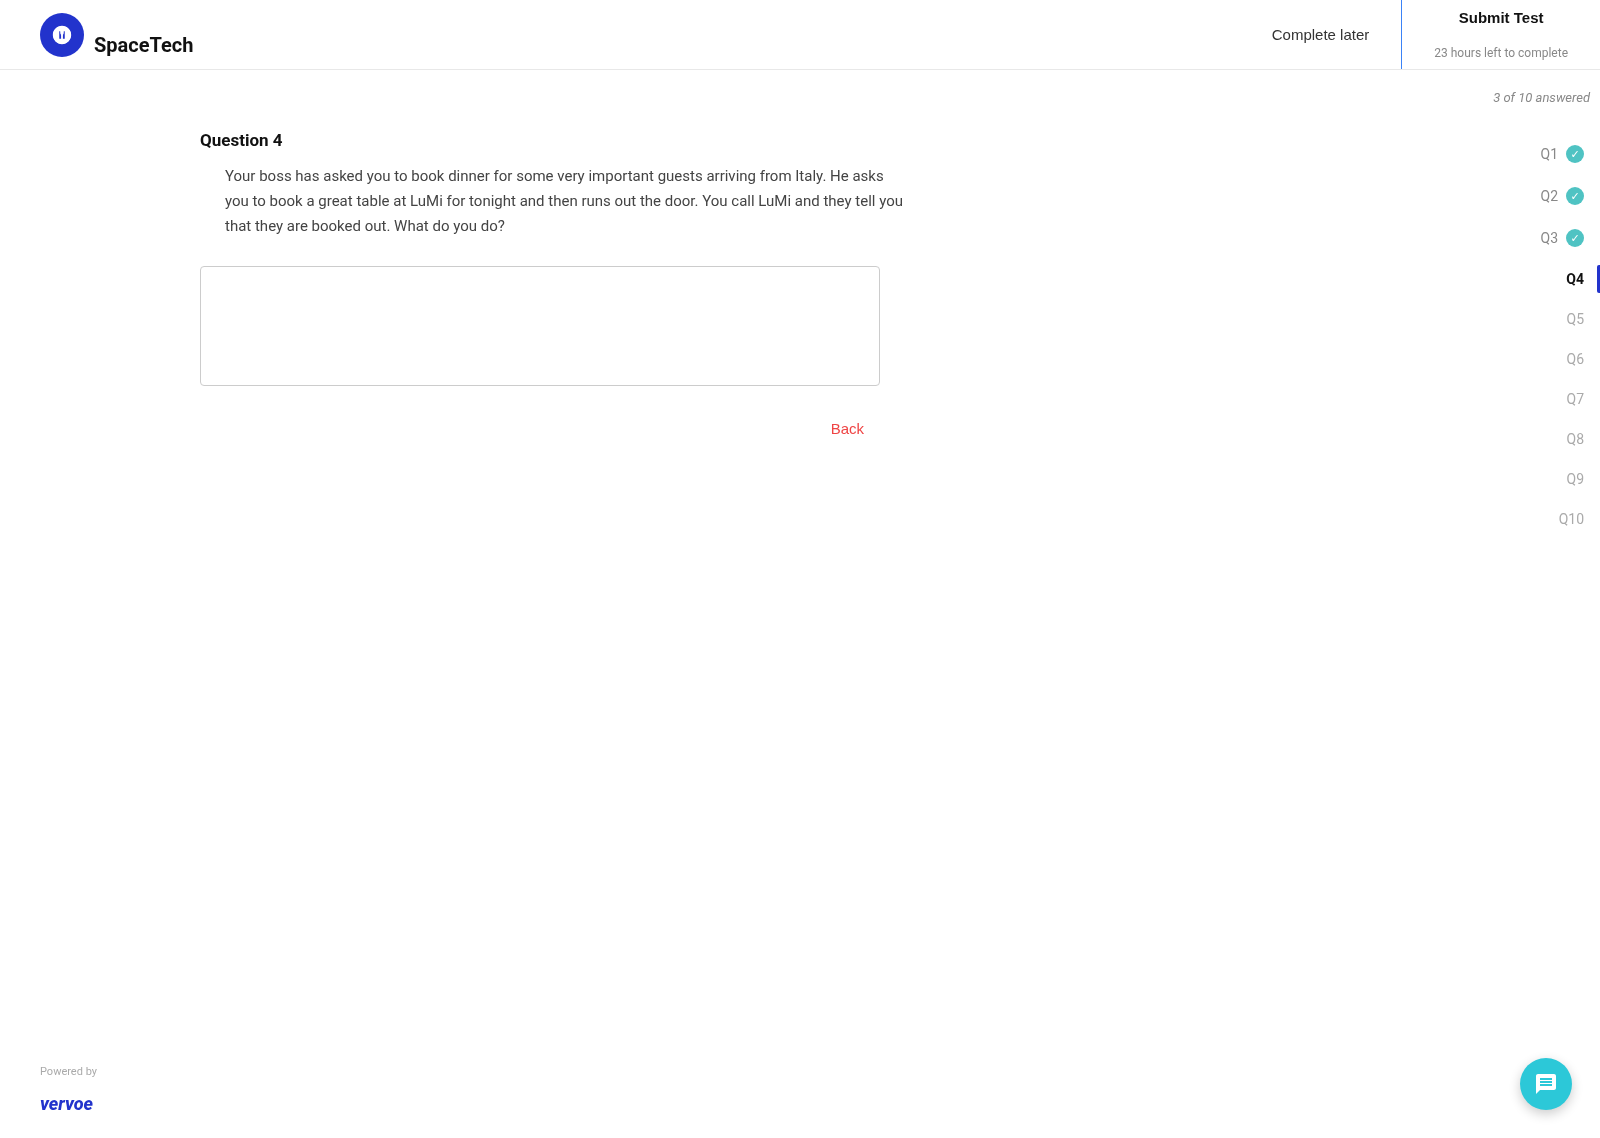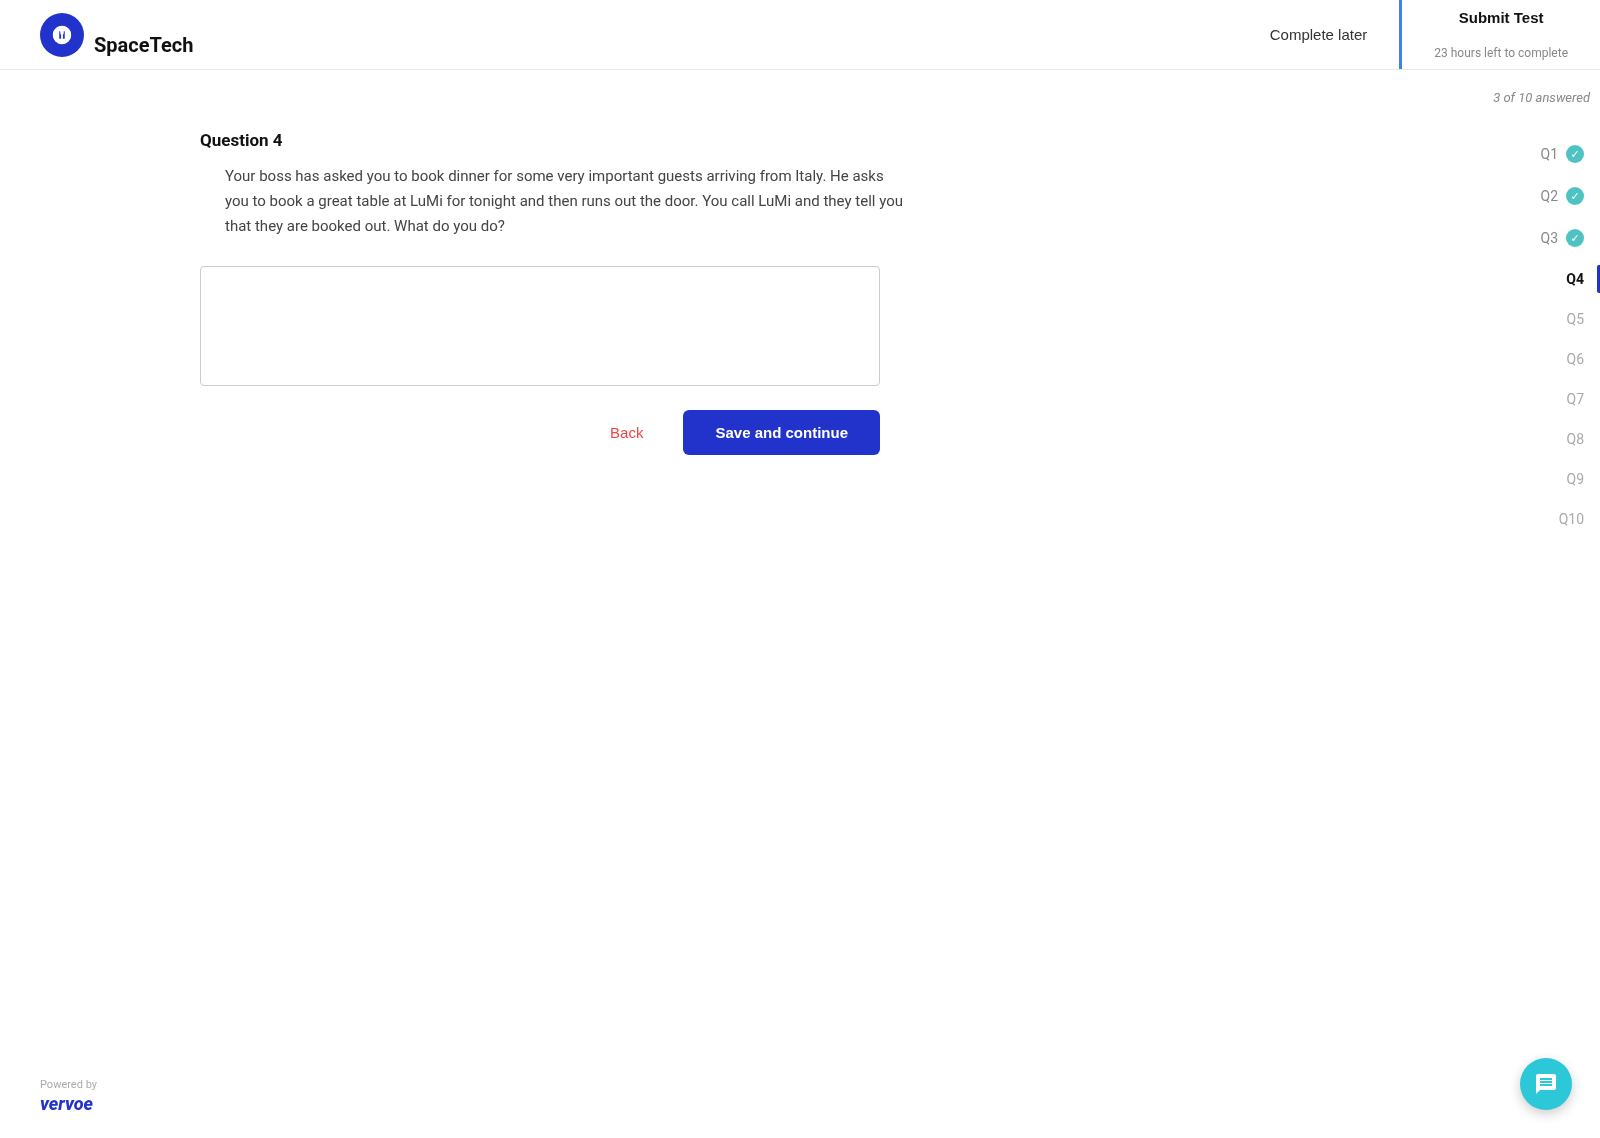--- a/index.html
+++ b/index.html
@@ -61,21 +61,21 @@
     .complete-later-btn {
       display: flex;
       align-items: center;
       padding: 0 32px;
       font-size: 15px;
       font-weight: 500;
       color: #333;
       background: none;
       border: none;
       cursor: pointer;
-      border-right: 3px solid #3b82f6;
+      border-right: 1px solid #3b82f6;
     }
 
     .submit-test-area {
       display: flex;
       flex-direction: column;
       align-items: center;
       justify-content: center;
       padding: 0 32px;
       border-left: none;
       gap: 20px;
@@ -247,21 +247,21 @@
       border-radius: 2px 0 0 2px;
     }
 
     
     .footer {
       position: absolute;
       bottom: 24px;
       left: 40px;
       display: flex;
       flex-direction: column;
-      gap: 2px;
+      gap: 15px;
     }
 
     .powered-by {
       font-size: 11px;
       color: #aaa;
     }
 
     .vervoe-logo {
       font-size: 18px;
       font-weight: 800;
@@ -319,21 +319,20 @@
 <div class="main-layout">
 
   <div class="content-area">
     <h2 class="question-label">Question 4</h2>
     <p class="question-text">Your boss has asked you to book dinner for some very important guests arriving from Italy. He asks you to book a great table at LuMi for tonight and then runs out the door. You call LuMi and they tell you that they are booked out. What do you do?</p>
 
     <textarea class="answer-textarea" style=""></textarea>
 
     <div class="action-buttons">
       <button class="back-btn">Back</button>
-      <button class="save-continue-btn">Save and continue</button>
     </div>
   </div>
 
   <div class="right-sidebar">
     <div class="answered-count">3 of 10 answered</div>
 
     <nav class="question-nav">
 
       <div class="q-nav-item">
         <span class="q-label answered">Q1</span>

